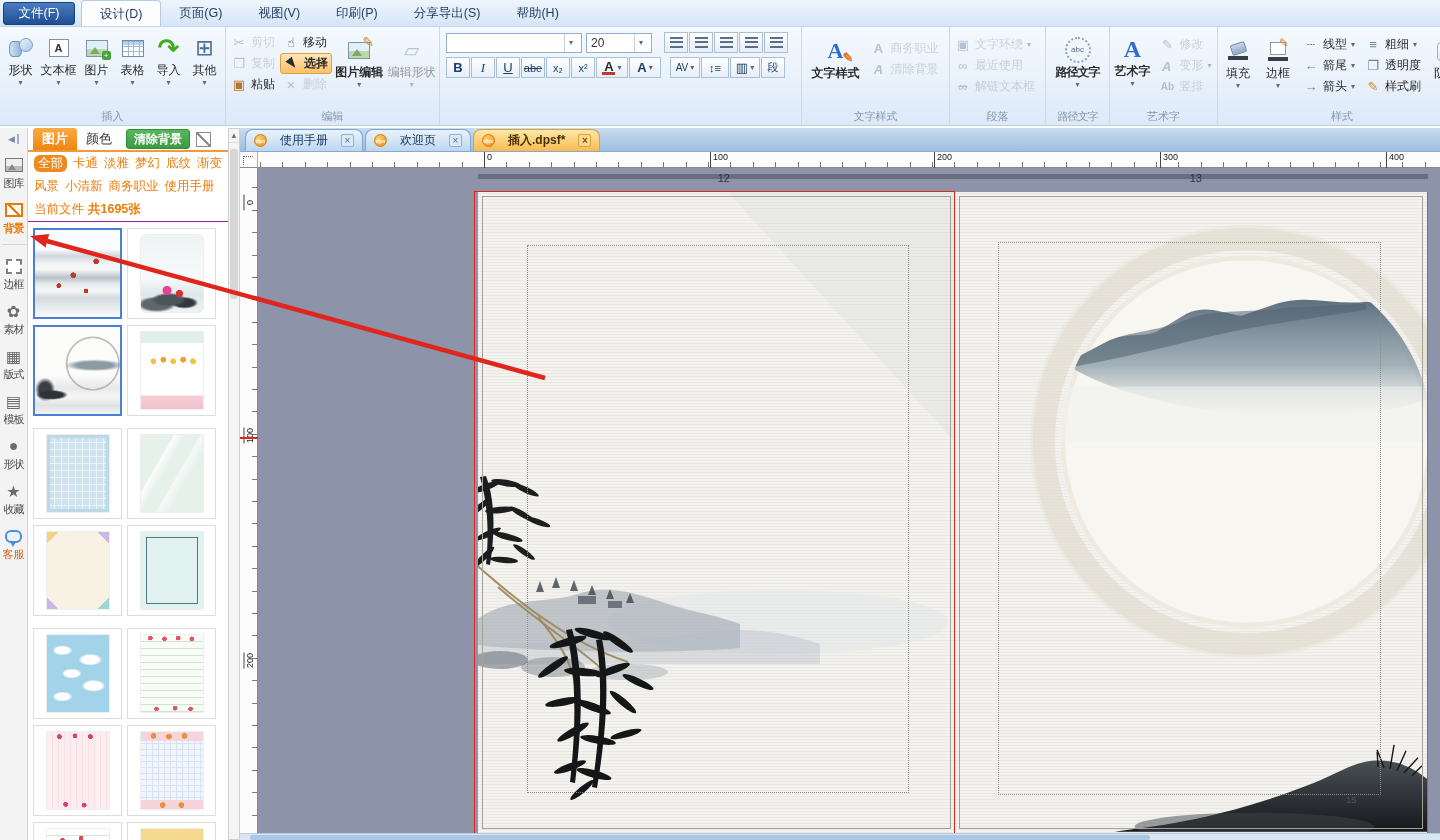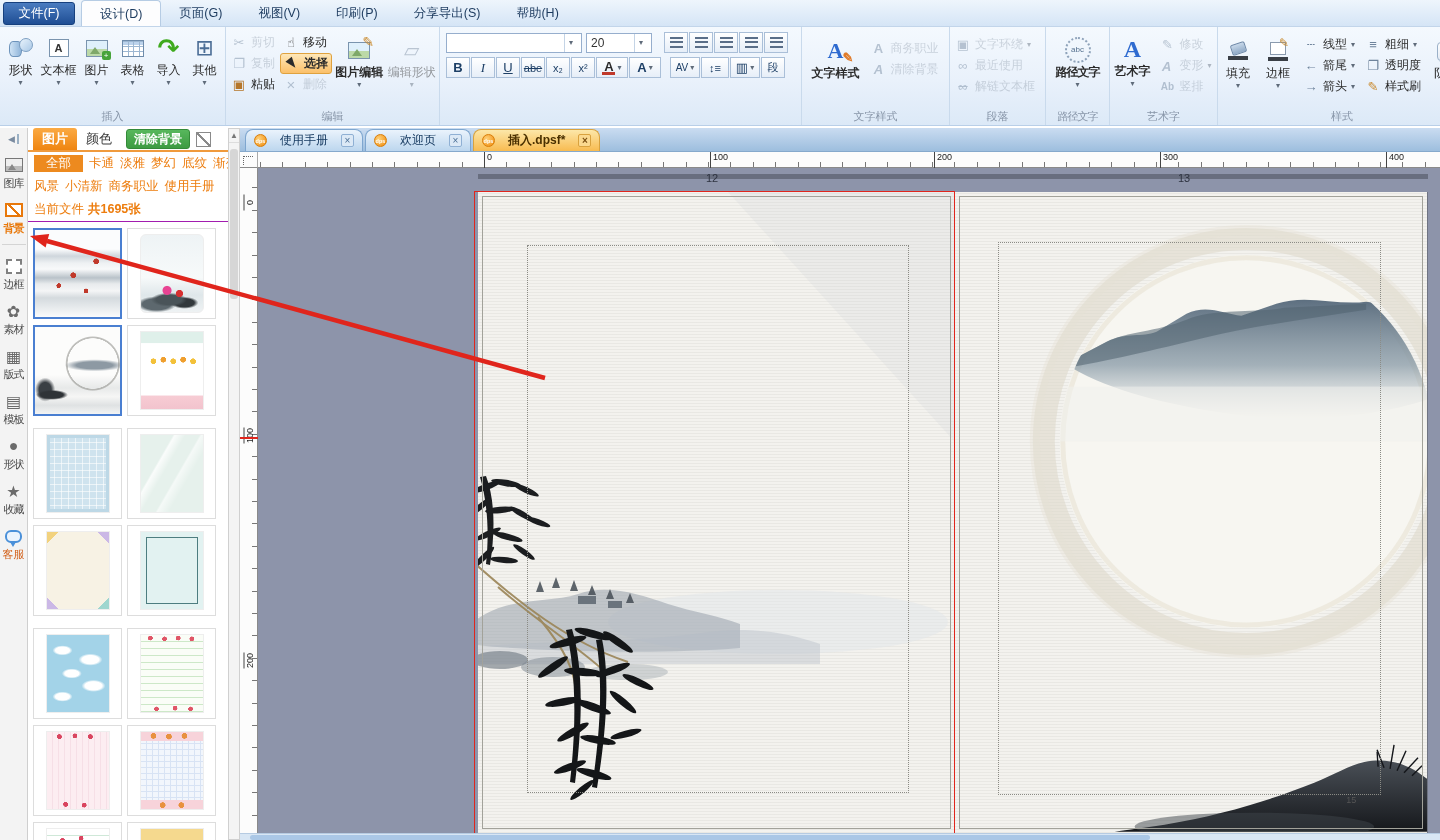--- a/index.html
+++ b/index.html
@@ -67,21 +67,21 @@
 .ric-svc::after{content:"";position:absolute;left:3px;bottom:-6px;border-left:3px solid transparent;border-right:3px solid transparent;border-top:5px solid #4a90d9}
 .rail-sep{width:24px;height:1px;background:#d4d4d4;margin-top:10px}
 
 #panel{position:absolute;left:28px;top:128px;width:200px;height:712px;background:#fff;overflow:hidden}
 #ptabs{display:flex;align-items:center;height:24px;border-bottom:2px solid #f09a3c;padding-left:5px}
 .ptab{padding:2px 9px;color:#3a3a3a;font-size:13px}
 .ptab.active{background:linear-gradient(#fbaa43,#ef8511);color:#fff;font-weight:bold;border-radius:3px 3px 0 0}
 .greenbtn{background:linear-gradient(#57b75c,#3d9b42);color:#fff;font-size:12px;font-weight:bold;padding:3px 7px;border-radius:3px;border:1px solid #338a38;margin-left:5px;line-height:12px}
 .expand{width:15px;height:15px;border:1px solid #8a8a8a;margin-left:6px;background:linear-gradient(45deg,transparent 44%,#8a8a8a 44% 56%,transparent 56%),#fff}
 .frow{display:flex;gap:6px;padding:3px 6px;font-size:12.5px;color:#ed7d0e;align-items:center;flex-wrap:nowrap;white-space:nowrap}
-.fitem.af{background:#ed8a1f;color:#fff;padding:0 12px;border-radius:0}
+.fitem.af{background:#ed8a1f;color:#fff;padding:0 4px;border-radius:6px}
 .statusrow{padding:3px 6px;font-size:12.5px;color:#ed7d0e;border-bottom:1px solid #a21caf}
 .statusrow b{margin-left:4px}
 .tcard{position:absolute;width:89px;height:91px;background:#fff;border:1px solid #ddd;display:flex;align-items:center;justify-content:center}
 .tcard.sel{border:2px solid #4a7fd1}
 .timg{width:64px;height:79px;border:1px solid #eee}
 .tcard.sel .timg{width:100%;height:100%;border:none}
 #pscroll{position:absolute;left:228px;top:128px;width:12px;height:712px;background:#f4f4f4;border:1px solid #d0d0d0}
 #pscroll .up{height:14px;text-align:center;font-size:8px;color:#777;line-height:14px;border-bottom:1px solid #ddd}
 #pscroll .thumbp{position:absolute;left:1px;top:20px;width:8px;height:150px;background:#d6d6d6;border-radius:3px}
 
@@ -111,21 +111,21 @@
 #corner::after{content:"";position:absolute;left:3px;top:4px;width:9px;height:8px;border-left:1px dotted #666;border-top:1px dotted #666}
 #hruler{position:absolute;left:18px;top:24px;right:0;height:16px;background:#fcfcfc;border-bottom:1px solid #8a8a8a;background-image:repeating-linear-gradient(90deg,#777 0 1px,transparent 1px 22.4px);background-size:100% 5px;background-position:2px 100%;background-repeat:no-repeat}
 .hlab{position:absolute;top:0;font-size:9px;color:#222;border-left:1px solid #444;height:16px;padding-left:2px;line-height:10px}
 #vruler{position:absolute;left:0;top:40px;width:18px;bottom:7px;background:#fcfcfc;border-right:1px solid #8a8a8a;background-image:repeating-linear-gradient(0deg,#777 0 1px,transparent 1px 22.4px);background-size:5px 100%;background-position:100% 5px;background-repeat:no-repeat}
 .vlab{position:absolute;left:1px;width:16px;font-size:9px;color:#222;transform:rotate(-90deg);transform-origin:center;border-top:1px solid #444;text-align:center}
 .vmark{position:absolute;left:0;width:18px;height:2px;background:#e0251c}
 #paste{position:absolute;left:18px;top:40px;right:0;bottom:7px;background:#8d94aa;overflow:hidden}
 #hscroll{position:absolute;left:0;right:0;bottom:0;height:7px;background:#d8e6f4;border-top:1px solid #b6cbe2}
 #hscroll .th{position:absolute;left:10px;top:1px;width:900px;height:5px;background:#aac7e6;border-radius:3px}
 .topbar{position:absolute;left:220px;top:6px;width:950px;height:5px;background:#686e7f}
-.pagenum{position:absolute;top:4px;width:24px;text-align:left;font-size:11px;color:#2e3340}
+.pagenum{position:absolute;top:4px;width:24px;text-align:right;font-size:11px;color:#2e3340}
 .page{position:absolute;top:24px;height:641px;background:#f3f2ee}
 .page .tex{position:absolute;inset:0;background:repeating-linear-gradient(0deg,rgba(100,100,90,.07) 0 1px,transparent 1px 3px)}
 .page .inner{position:absolute;inset:4px;border:1px solid #a2a29a}
 .page .dotted{position:absolute;border:1px dotted #8b8b85}
 #lpage{left:220px;width:477px}
 #rpage{left:697px;width:473px;border-right:1px solid #6f7482}
 .pageart{position:absolute;inset:0}
 #redrect{position:absolute;left:216px;top:23px;width:481px;height:643px;border:1.5px solid #e0251c}
 #arrow{position:absolute;left:0;top:0;width:1440px;height:840px;pointer-events:none;z-index:60}
 </style>

